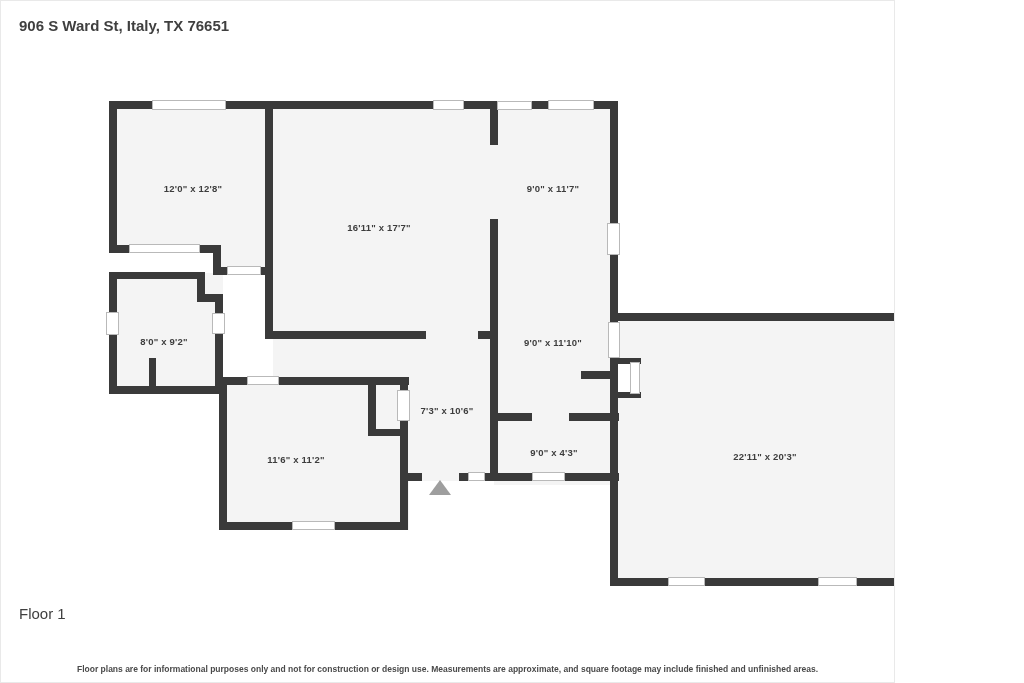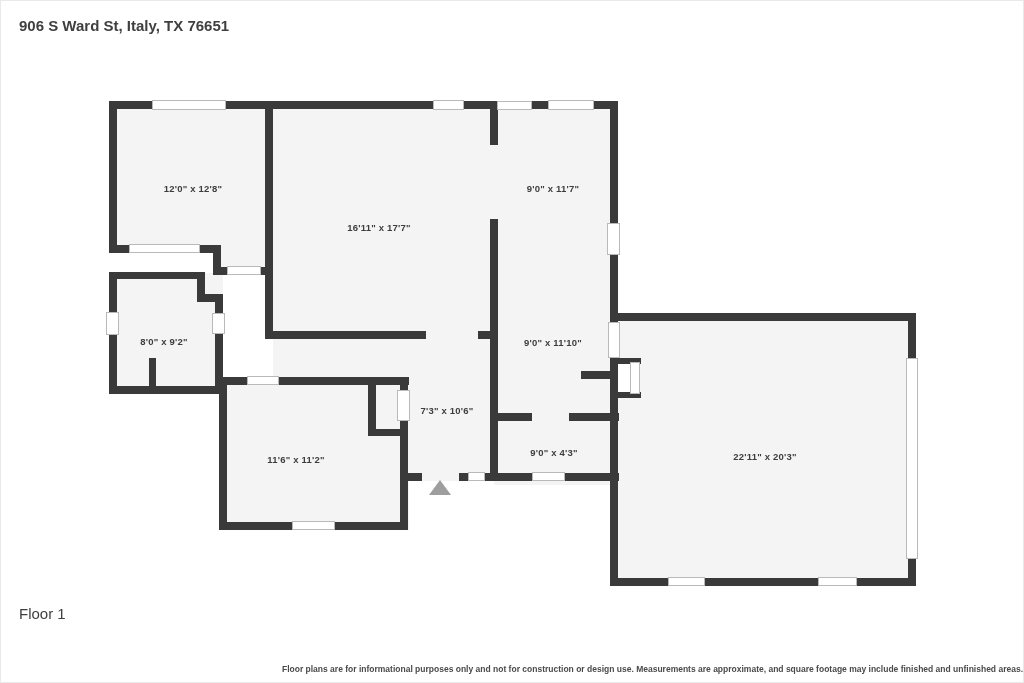--- a/index.html
+++ b/index.html
@@ -1,21 +1,21 @@
 <!DOCTYPE html>
 <html><head>
 <meta charset="utf-8">
 <style>
   html,body{margin:0;padding:0;background:#fff;}
-  .page{position:relative;width:1024px;height:683px;background:#fff;
+  .page{position:relative;width:895px;height:683px;background:#fff;
         border:1px solid #e9e9e9;box-sizing:border-box;overflow:hidden;
         font-family:"Liberation Sans", sans-serif;}
   .title{position:absolute;left:18px;top:16px;font-size:15px;font-weight:bold;color:#3f3f3f;}
   .floor{position:absolute;left:18px;top:604px;font-size:15px;font-weight:normal;color:#3f3f3f;}
-  .disclaimer{position:absolute;left:0;top:663px;width:100%;text-align:right;
+  .disclaimer{position:absolute;left:0;top:663px;width:100%;text-align:center;
         font-size:8.5px;font-weight:600;color:#4a4a4a;}
   .plan{position:absolute;left:0;top:0;width:1024px;height:683px;}
   .f{position:absolute;background:#f4f4f4;}          
   .x{position:absolute;background:#ffffff;}          
   .w{position:absolute;background:#3a3a3a;}          
   .win{position:absolute;background:#fff;border:1px solid #b9b9b9;box-sizing:border-box;}
   .lbl{position:absolute;transform:translate(-50%,-50%);font-size:9.5px;font-weight:600;
        color:#3d3d3d;white-space:nowrap;letter-spacing:.2px;}
   .door-tri{position:absolute;width:0;height:0;border-left:11px solid transparent;
        border-right:11px solid transparent;border-bottom:15px solid #9e9e9e;}

